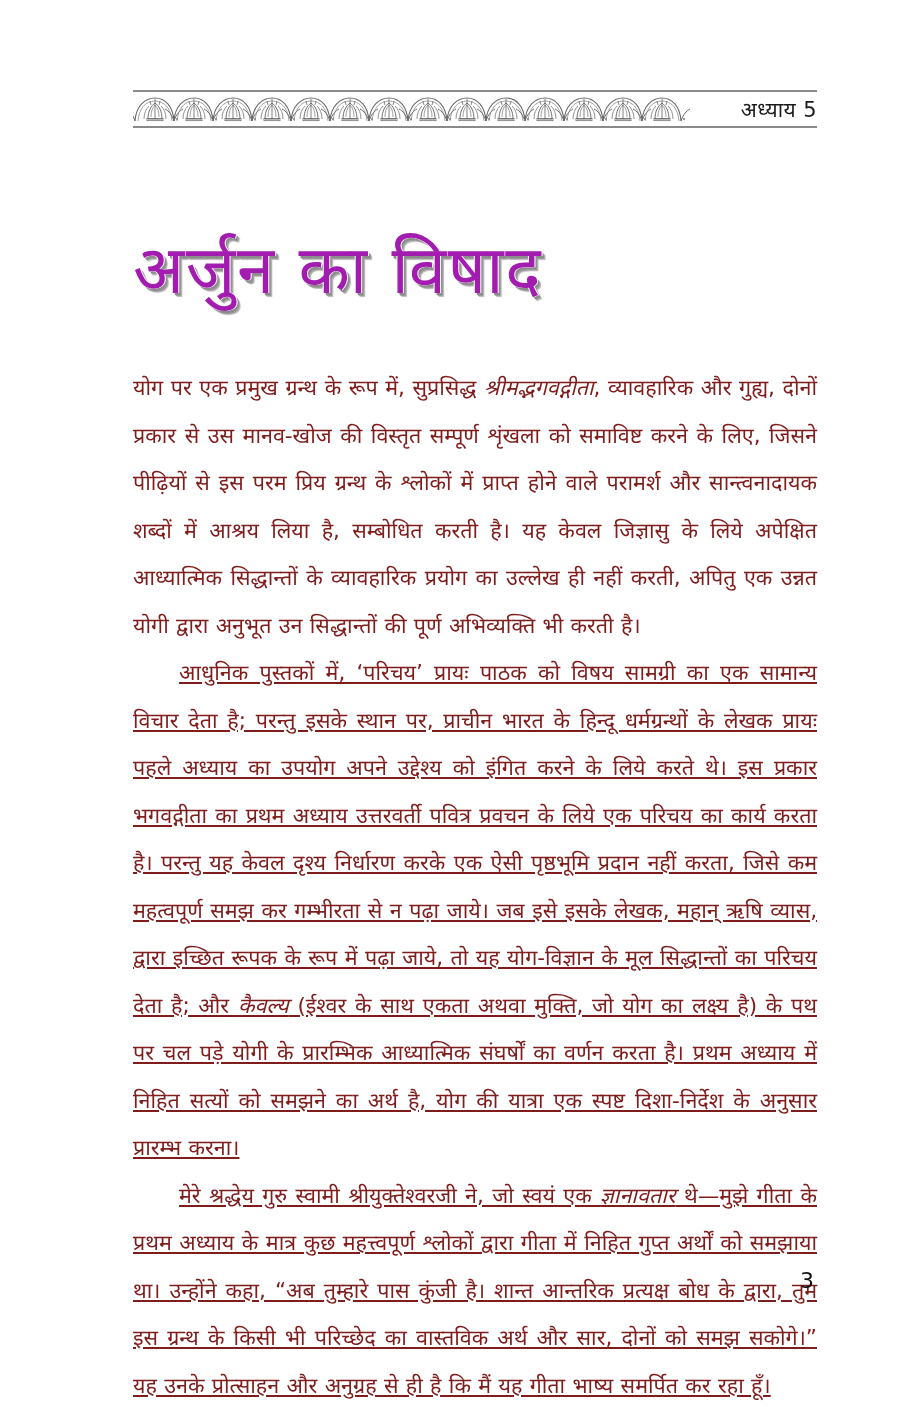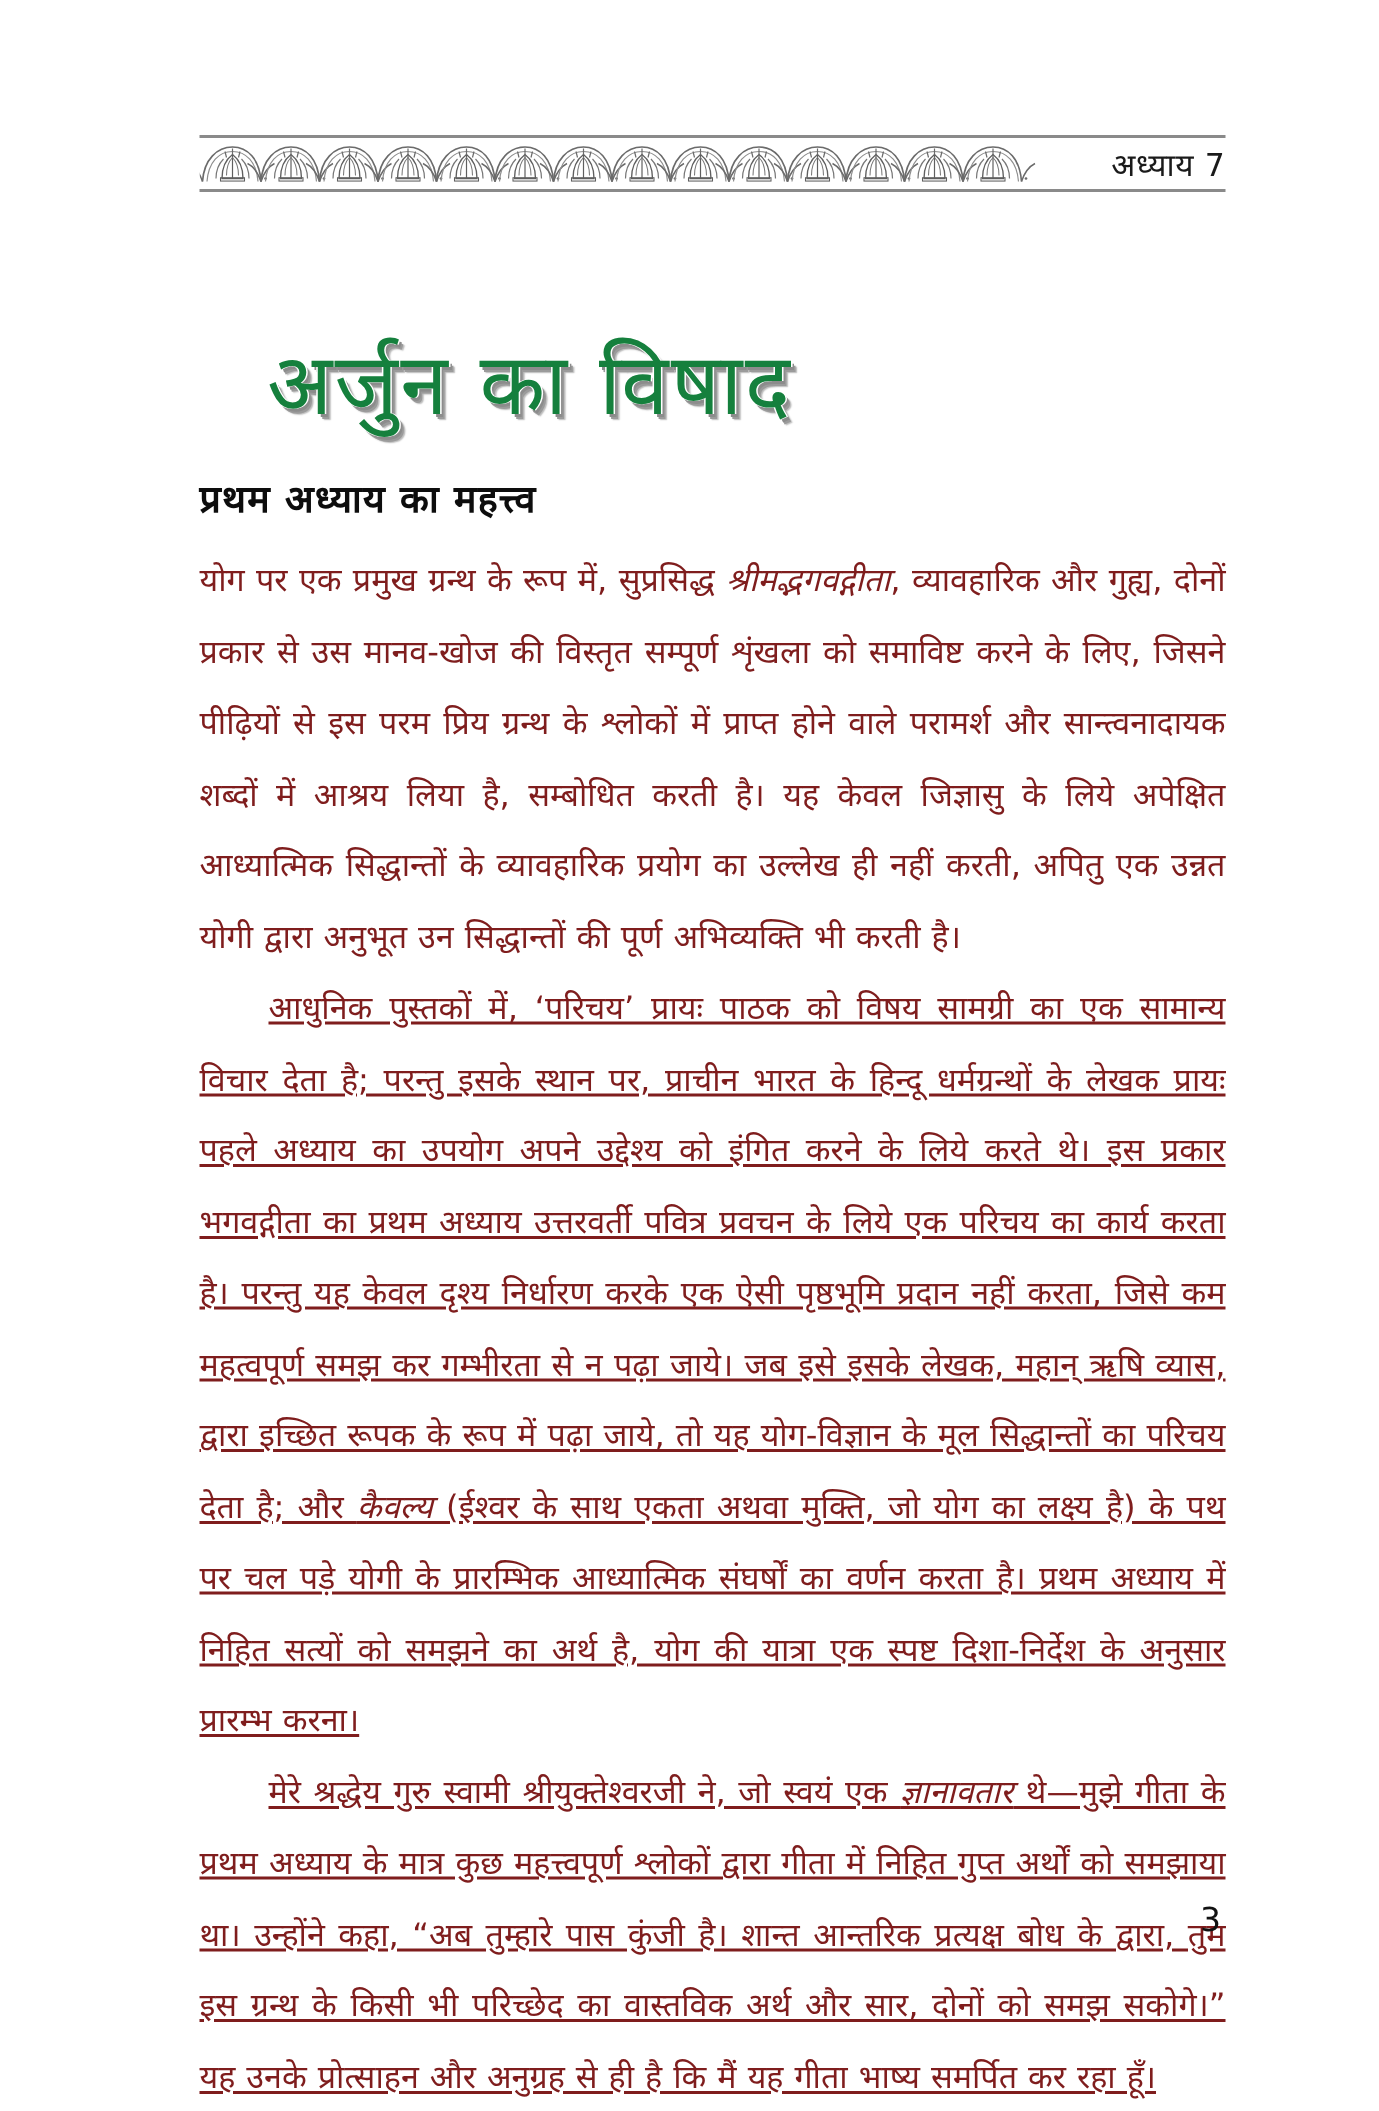--- a/index.html
+++ b/index.html
@@ -56,34 +56,33 @@
     color: #1a1a1a;
     white-space: nowrap;
     font-family: "DejaVu Sans", "Liberation Sans", sans-serif;
   }
 
   
   .display-title {
     position: absolute;
     left: 133px;
     top: 190px;
-    font-size: 57px;
+    font-size: 67px;
     line-height: 1.05;
     font-weight: 400;
     letter-spacing: 1.5px;
-    color: #15803d;
+    color: #a21caf;
     font-family: "DejaVu Sans", "Liberation Sans", sans-serif;
     text-shadow:
        1px 0 0 #ffffff,
       -1px 0 0 #ffffff,
        2px 2px 0 #8c8c8c,
        3px 3px 0 #9b9b9b,
        4px 4px 1px #b9b9b9;
     white-space: nowrap;
-    margin-left: 45px;
   }
 
   
   .section-heading {
     position: absolute;
     left: 133px;
     top: 293px;
     font-size: 25px;
     font-weight: bold;
     letter-spacing: 0.8px;
@@ -168,28 +167,27 @@
           <use href="#motif" x="314" y="2"></use>
           <use href="#motif" x="353" y="2"></use>
           <use href="#motif" x="392" y="2"></use>
           <use href="#motif" x="431" y="2"></use>
           <use href="#motif" x="470" y="2"></use>
           <use href="#motif" x="509" y="2"></use>
         </g>
       </svg>
     </div>
 
-    <div class="chapter-label">अध्याय 7</div>
+    <div class="chapter-label">अध्याय 5</div>
 
     <div class="head-rule bottom"></div>
   </div>
 
   <h1 class="display-title">अर्जुन का विषाद</h1>
 
-  <h2 class="section-heading">प्रथम अध्याय का महत्त्व</h2>
 
   <div class="body-block" id="body-block">
       <p class="para"><span>योग पर एक प्रमुख ग्रन्थ के रूप में, सुप्रसिद्ध </span><span class="em">श्रीमद्भगवद्गीता</span><span>, व्यावहारिक और गुह्य, दोनों प्रकार से उस मानव-खोज की विस्तृत सम्पूर्ण शृंखला को समाविष्ट करने के लिए, जिसने पीढ़ियों से इस परम प्रिय ग्रन्थ के श्लोकों में प्राप्त होने वाले परामर्श और सान्त्वनादायक शब्दों में आश्रय लिया है, सम्बोधित करती है। यह केवल जिज्ञासु के लिये अपेक्षित आध्यात्मिक सिद्धान्तों के व्यावहारिक प्रयोग का उल्लेख ही नहीं करती, अपितु एक उन्नत योगी द्वारा अनुभूत उन सिद्धान्तों की पूर्ण अभिव्यक्ति भी करती है।</span></p>
       <p class="para indent"><span>आधुनिक पुस्तकों में, ‘परिचय’ प्रायः पाठक को विषय सामग्री का एक सामान्य विचार देता है; परन्तु इसके स्थान पर, प्राचीन भारत के हिन्दू धर्मग्रन्थों के लेखक प्रायः पहले अध्याय का उपयोग अपने उद्देश्य को इंगित करने के लिये करते थे। इस प्रकार भगवद्गीता का प्रथम अध्याय उत्तरवर्ती पवित्र प्रवचन के लिये एक परिचय का कार्य करता है। परन्तु यह केवल दृश्य निर्धारण करके एक ऐसी पृष्ठभूमि प्रदान नहीं करता, जिसे कम महत्वपूर्ण समझ कर गम्भीरता से न पढ़ा जाये। जब इसे इसके लेखक, महान् ऋषि व्यास, द्वारा इच्छित रूपक के रूप में पढ़ा जाये, तो यह योग-विज्ञान के मूल सिद्धान्तों का परिचय देता है; और </span><span class="em">कैवल्य</span><span> (ईश्वर के साथ एकता अथवा मुक्ति, जो योग का लक्ष्य है) के पथ पर चल पड़े योगी के प्रारम्भिक आध्यात्मिक संघर्षों का वर्णन करता है। प्रथम अध्याय में निहित सत्यों को समझने का अर्थ है, योग की यात्रा एक स्पष्ट दिशा-निर्देश के अनुसार प्रारम्भ करना।</span></p>
       <p class="para indent"><span>मेरे श्रद्धेय गुरु स्वामी श्रीयुक्तेश्वरजी ने, जो स्वयं एक </span><span class="em">ज्ञानावतार</span><span> थे—मुझे गीता के प्रथम अध्याय के मात्र कुछ महत्त्वपूर्ण श्लोकों द्वारा गीता में निहित गुप्त अर्थों को समझाया था। उन्होंने कहा, “अब तुम्हारे पास कुंजी है। शान्त आन्तरिक प्रत्यक्ष बोध के द्वारा, तुम इस ग्रन्थ के किसी भी परिच्छेद का वास्तविक अर्थ और सार, दोनों को समझ सकोगे।” यह उनके प्रोत्साहन और अनुग्रह से ही है कि मैं यह गीता भाष्य समर्पित कर रहा हूँ।</span></p>
     </div>
 
   <div class="folio">3</div>
 
 </div>

